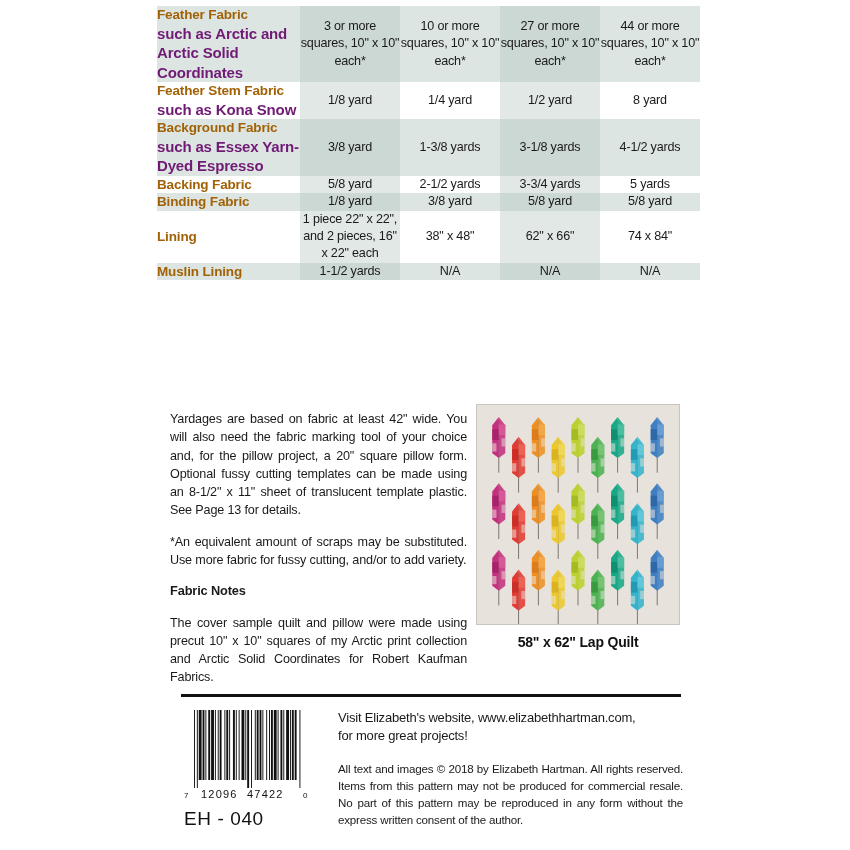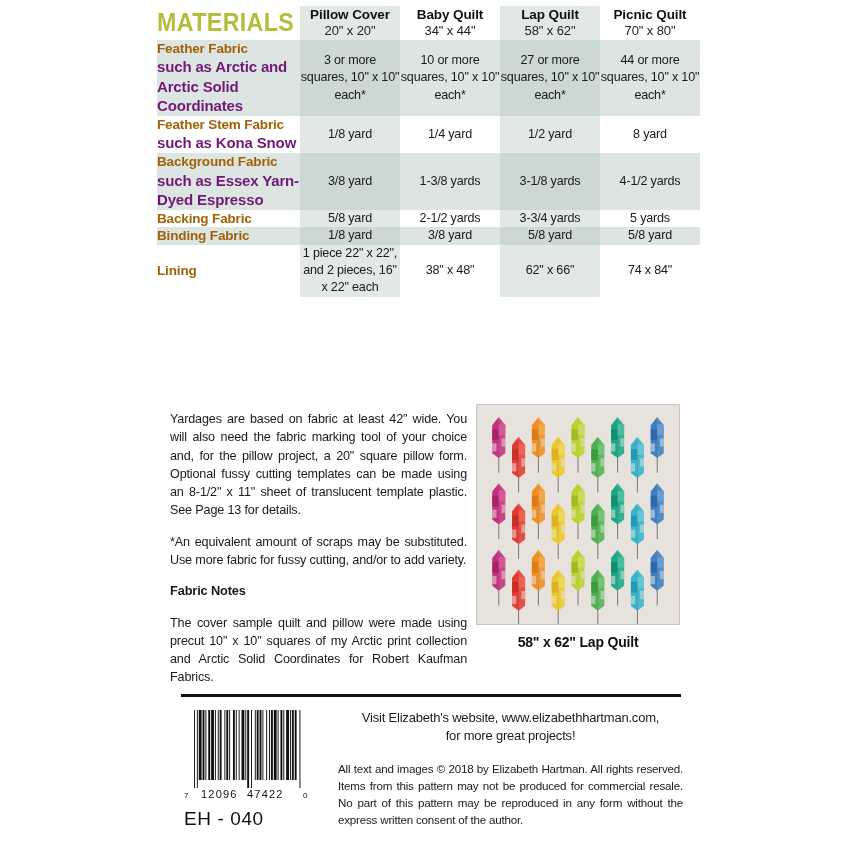--- a/index.html
+++ b/index.html
@@ -184,57 +184,37 @@
     left: 338px;
     top: 709px;
     width: 345px;
   }
   .visit-line {
     font-size: 13px;
     color: #1a1a1a;
     line-height: 1.42;
     letter-spacing: -0.2px;
     margin: 0 0 14px 0;
-    text-align: center;
   }
   .legal {
     font-size: 11.6px;
     color: #1a1a1a;
     line-height: 1.47;
     letter-spacing: -0.2px;
     text-align: justify;
     margin: 0;
   }
 </style>
 </head>
 <body>
 
 <div class="page">
 
   <table class="materials-table">
     <tbody id="table-body">
-        <tr class="row-plain">
-          <td class="materials-title col-label">MATERIALS</td>
-          <td class="hdr-cell col-v cell-shade">
-            <div class="hdr-name">Pillow Cover</div>
-            <div class="hdr-size">20" x 20"</div>
-          </td>
-          <td class="hdr-cell col-v">
-            <div class="hdr-name">Baby Quilt</div>
-            <div class="hdr-size">34" x 44"</div>
-          </td>
-          <td class="hdr-cell col-v cell-shade">
-            <div class="hdr-name">Lap Quilt</div>
-            <div class="hdr-size">58" x 62"</div>
-          </td>
-          <td class="hdr-cell col-v">
-            <div class="hdr-name">Picnic Quilt</div>
-            <div class="hdr-size">70" x 80"</div>
-          </td>
-        </tr>
         <tr class="row-shade">
           <td class="lbl-cell col-label">
             <div class="lbl-main">Feather Fabric</div>
             <div class="lbl-sub">such as Arctic and Arctic Solid Coordinates</div>
           </td>
           <td class="val-cell col-v cell-shade">3 or more squares, 10" x 10" each*</td>
           <td class="val-cell col-v">10 or more squares, 10" x 10" each*</td>
           <td class="val-cell col-v cell-shade">27 or more squares, 10" x 10" each*</td>
           <td class="val-cell col-v">44 or more squares, 10" x 10" each*</td>
         </tr>
@@ -277,20 +257,29 @@
           <td class="val-cell col-v">5/8 yard</td>
         </tr>
         <tr class="row-plain">
           <td class="lbl-cell col-label">
             <div class="lbl-main">Lining</div>
           </td>
           <td class="val-cell col-v cell-shade">1 piece 22" x 22", and 2 pieces, 16" x 22" each</td>
           <td class="val-cell col-v">38" x 48"</td>
           <td class="val-cell col-v cell-shade">62" x 66"</td>
           <td class="val-cell col-v">74 x 84"</td>
+        </tr>
+        <tr class="row-shade">
+          <td class="lbl-cell col-label">
+            <div class="lbl-main">Muslin Lining</div>
+          </td>
+          <td class="val-cell col-v cell-shade">1-1/2 yards</td>
+          <td class="val-cell col-v">N/A</td>
+          <td class="val-cell col-v cell-shade">N/A</td>
+          <td class="val-cell col-v">N/A</td>
         </tr>
       </tbody>
   </table>
 
   <div class="body-text">
     <p>Yardages are based on fabric at least 42" wide. You will also need the fabric marking tool of your choice and, for the pillow project, a 20" square pillow form. Optional fussy cutting templates can be made using an 8-1/2" x 11" sheet of translucent template plastic. See Page 13 for details.</p>
     <p>*An equivalent amount of scraps may be substituted. Use more fabric for fussy cutting, and/or to add variety.</p>
     <p class="notes-head">Fabric Notes</p>
     <p>The cover sample quilt and pillow were made using precut 10" x 10" squares of my Arctic print collection and Arctic Solid Coordinates for Robert Kaufman Fabrics.</p>
   </div>

